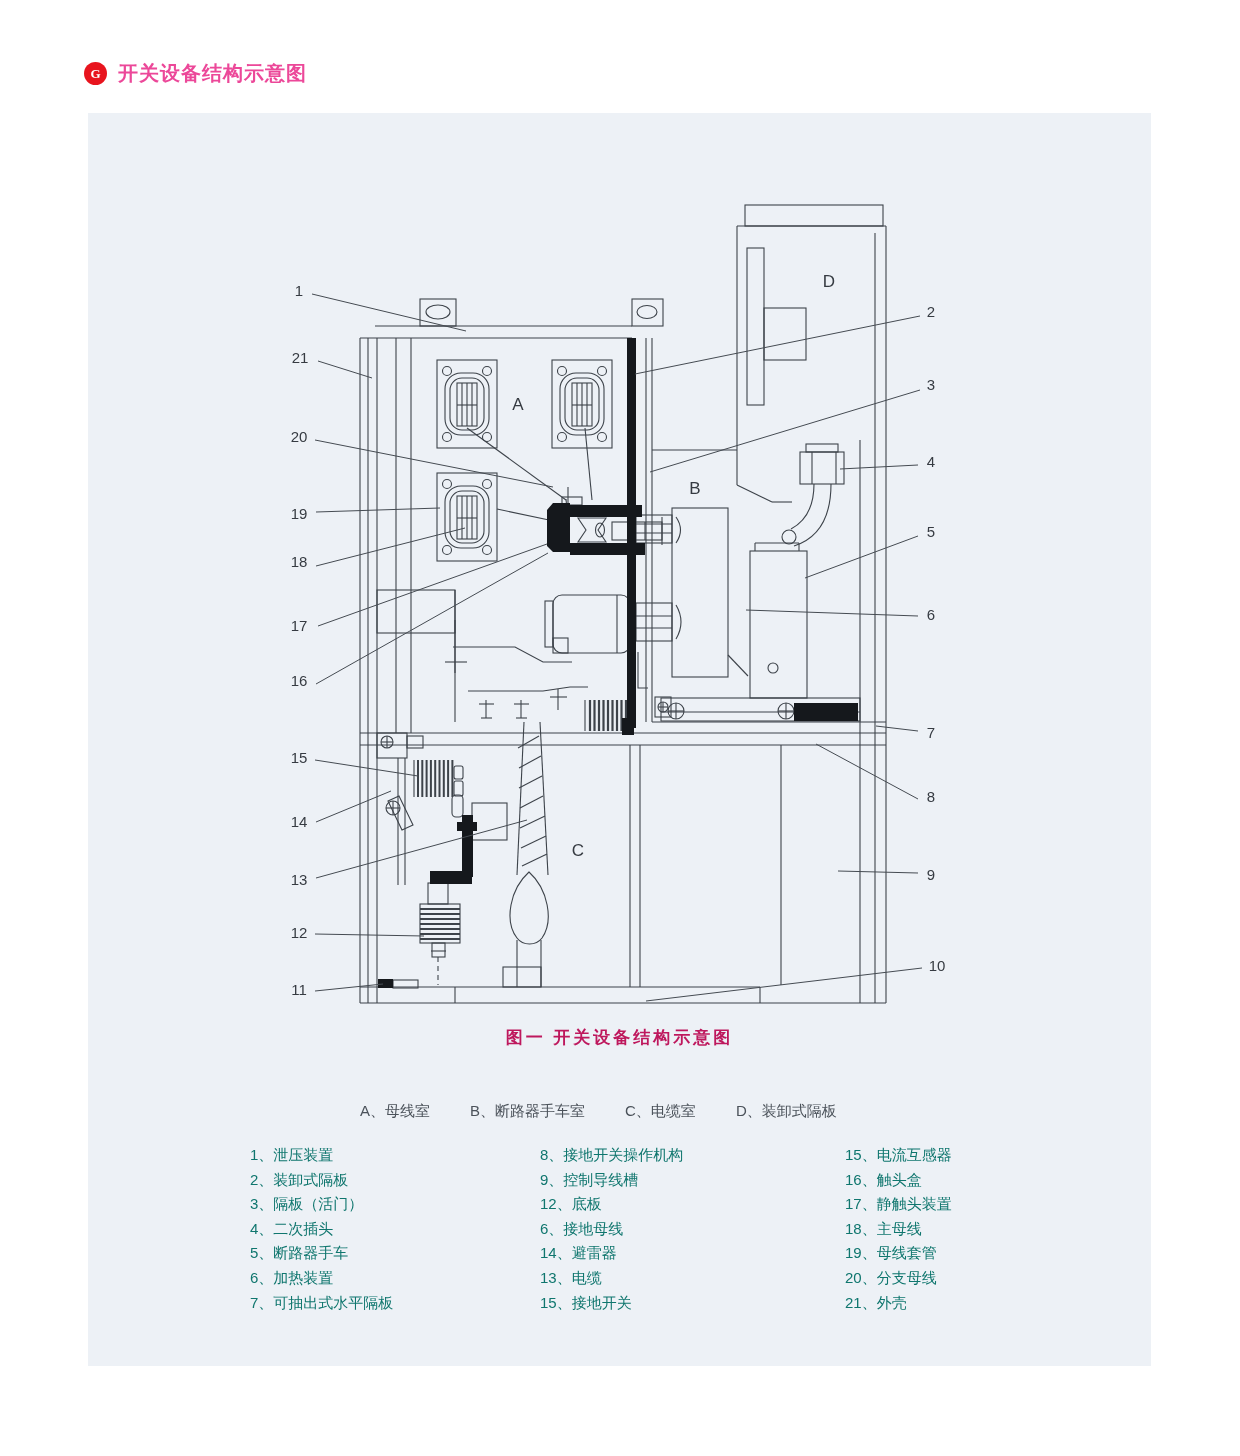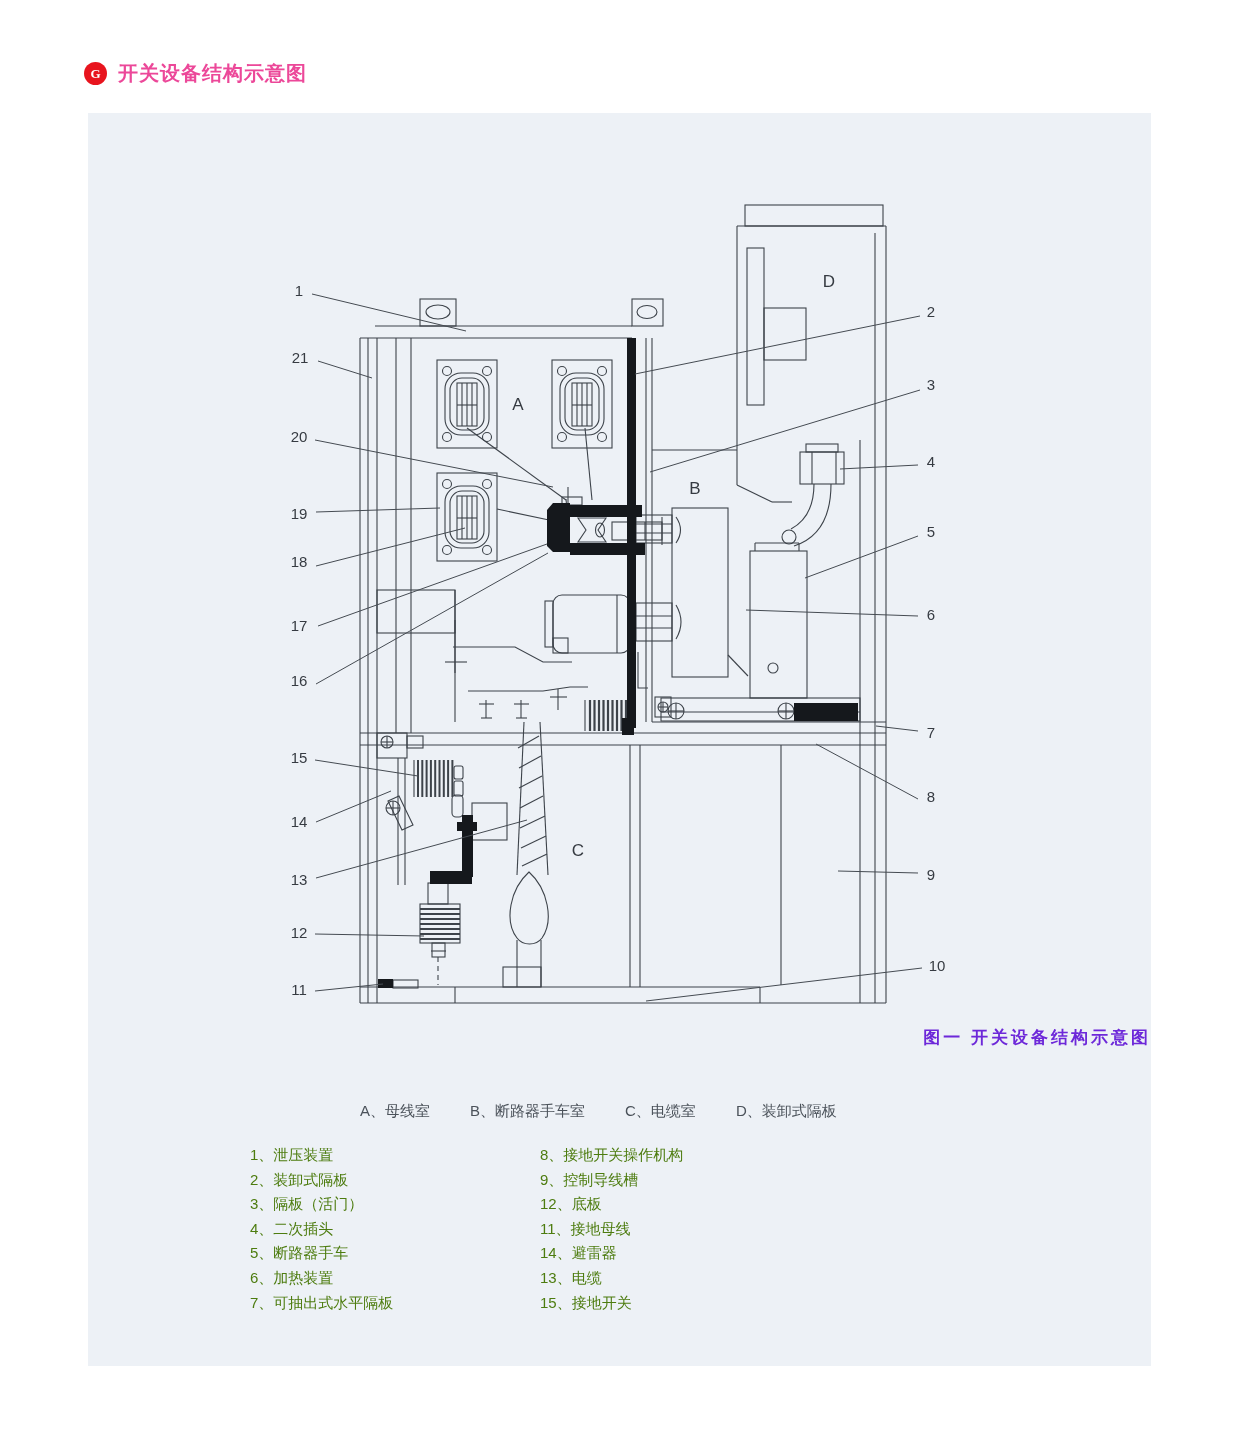--- a/index.html
+++ b/index.html
@@ -14,30 +14,30 @@
     font-family:"Liberation Serif","DejaVu Serif",serif;
   }
   .header h1{margin:0;font-size:20px;font-weight:bold;color:#ec4899;letter-spacing:1px;}
   .panel{position:absolute;left:88px;top:113px;width:1063px;height:1253px;background:#edf1f6;}
   svg.diagram{position:absolute;left:197px;top:77px;}
   .lines{stroke:#3d434a;fill:none;stroke-width:1.1;}
   .blacks{fill:#15181c;stroke:none;}
   .leader{stroke:#454b52;stroke-width:1;fill:none;}
   .callout{font:15px "Liberation Sans","DejaVu Sans",sans-serif;fill:#363b42;text-anchor:middle;stroke:none;}
   .compartment-letter{font:17px "Liberation Sans","DejaVu Sans",sans-serif;fill:#363b42;text-anchor:middle;stroke:none;}
-  .caption{position:absolute;top:913px;left:0;width:100%;text-align:right;
-    font-size:17px;font-weight:bold;color:#6d28d9;letter-spacing:3px;}
+  .caption{position:absolute;top:913px;left:0;width:100%;text-align:center;
+    font-size:17px;font-weight:bold;color:#be185d;letter-spacing:3px;}
   .compartments{position:absolute;top:989px;left:272px;display:flex;gap:40px;
     font-size:15px;color:#4b525a;white-space:nowrap;}
   .legend{position:absolute;top:1030px;left:0;width:100%;height:180px;}
   .legend-col{position:absolute;top:0;}
   .legend-col.c1{left:162px;}
   .legend-col.c2{left:452px;}
   .legend-col.c3{left:757px;}
-  .legend-item{font-size:15px;color:#4d7c0f;line-height:24.6px;white-space:nowrap;}
+  .legend-item{font-size:15px;color:#0f766e;line-height:24.6px;white-space:nowrap;}
 </style>
 </head>
 <body>
 
 <div class="header">
   <span class="logo">G</span>
   <h1>开关设备结构示意图</h1>
 </div>
 
 <div class="panel">
@@ -334,20 +334,29 @@
         <div class="legend-item">3、隔板（活门）</div>
         <div class="legend-item">4、二次插头</div>
         <div class="legend-item">5、断路器手车</div>
         <div class="legend-item">6、加热装置</div>
         <div class="legend-item">7、可抽出式水平隔板</div>
       </div>
     <div class="legend-col c2">
         <div class="legend-item">8、接地开关操作机构</div>
         <div class="legend-item">9、控制导线槽</div>
         <div class="legend-item">12、底板</div>
-        <div class="legend-item">11、接地母线</div>
+        <div class="legend-item">6、接地母线</div>
         <div class="legend-item">14、避雷器</div>
         <div class="legend-item">13、电缆</div>
         <div class="legend-item">15、接地开关</div>
       </div>
+    <div class="legend-col c3">
+        <div class="legend-item">15、电流互感器</div>
+        <div class="legend-item">16、触头盒</div>
+        <div class="legend-item">17、静触头装置</div>
+        <div class="legend-item">18、主母线</div>
+        <div class="legend-item">19、母线套管</div>
+        <div class="legend-item">20、分支母线</div>
+        <div class="legend-item">21、外壳</div>
+      </div>
   </div>
 
 </div>
 
 </body></html>

